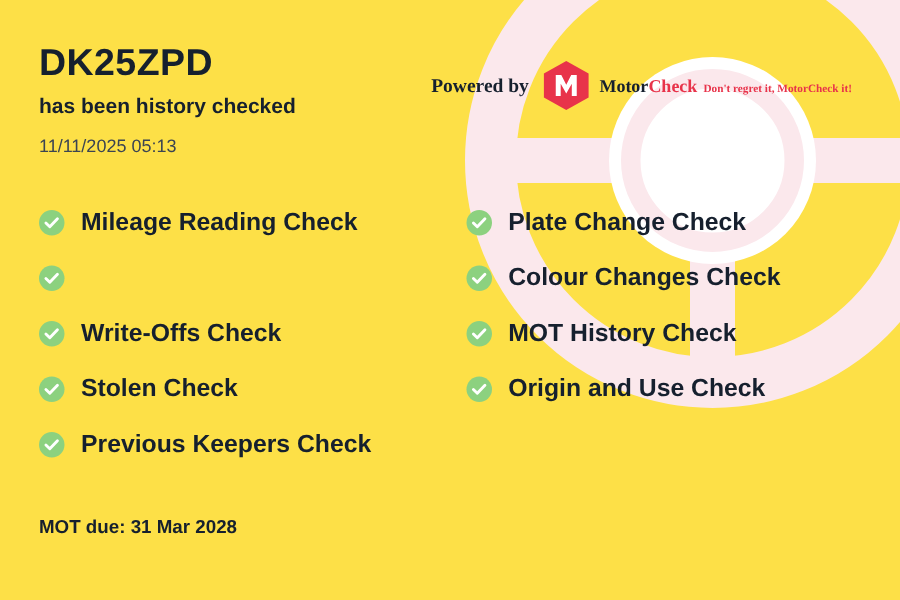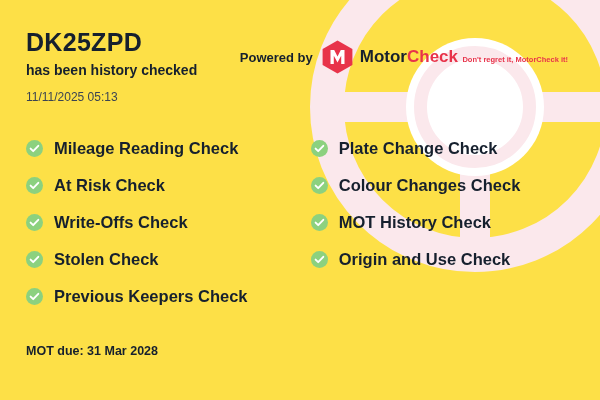--- a/index.html
+++ b/index.html
@@ -109,20 +109,21 @@
     font-weight: normal;
     color: #3b4452;
     margin-top: 11px;
   }
   .brand {
     display: flex;
     align-items: center;
     gap: 9px;
     margin-top: 12px;
     margin-right: 6px;
+    font-family: Liberation Serif, serif;
   }
   .powered {
     font-size: 13px;
     font-weight: bold;
     color: #16202e;
     white-space: nowrap;
   }
   .brand-logo {
     display: flex;
     align-items: center;
@@ -131,21 +132,21 @@
   .hex {
     position: relative;
     width: 31px;
     height: 34px;
   }
   .hex svg { display: block; }
   .brand-text {
     line-height: 1.05;
   }
   .brand-name {
-    font-size: 17px;
+    font-size: 12px;
     font-weight: bold;
     color: #16202e;
     white-space: nowrap;
   }
   .brand-name .check-part {
     color: #e8334a;
   }
   .brand-tag {
     font-size: 7.5px;
     color: #e8334a;
@@ -248,21 +249,20 @@
               </svg>
           </span>
           <span class="check-label">Mileage Reading Check</span>
         </div>
         <div class="check-item">
           <span class="tick">
             <svg width="11" height="11" viewBox="0 0 11 11">
                 <path d="M1.6 5.6 L4.2 8.2 L9.3 2.8" stroke="#ffffff" stroke-width="1.9" fill="none" stroke-linecap="round" stroke-linejoin="round"></path>
               </svg>
           </span>
-          <span class="check-label">At Risk Check</span>
         </div>
         <div class="check-item">
           <span class="tick">
             <svg width="11" height="11" viewBox="0 0 11 11">
                 <path d="M1.6 5.6 L4.2 8.2 L9.3 2.8" stroke="#ffffff" stroke-width="1.9" fill="none" stroke-linecap="round" stroke-linejoin="round"></path>
               </svg>
           </span>
           <span class="check-label">Write-Offs Check</span>
         </div>
         <div class="check-item">

